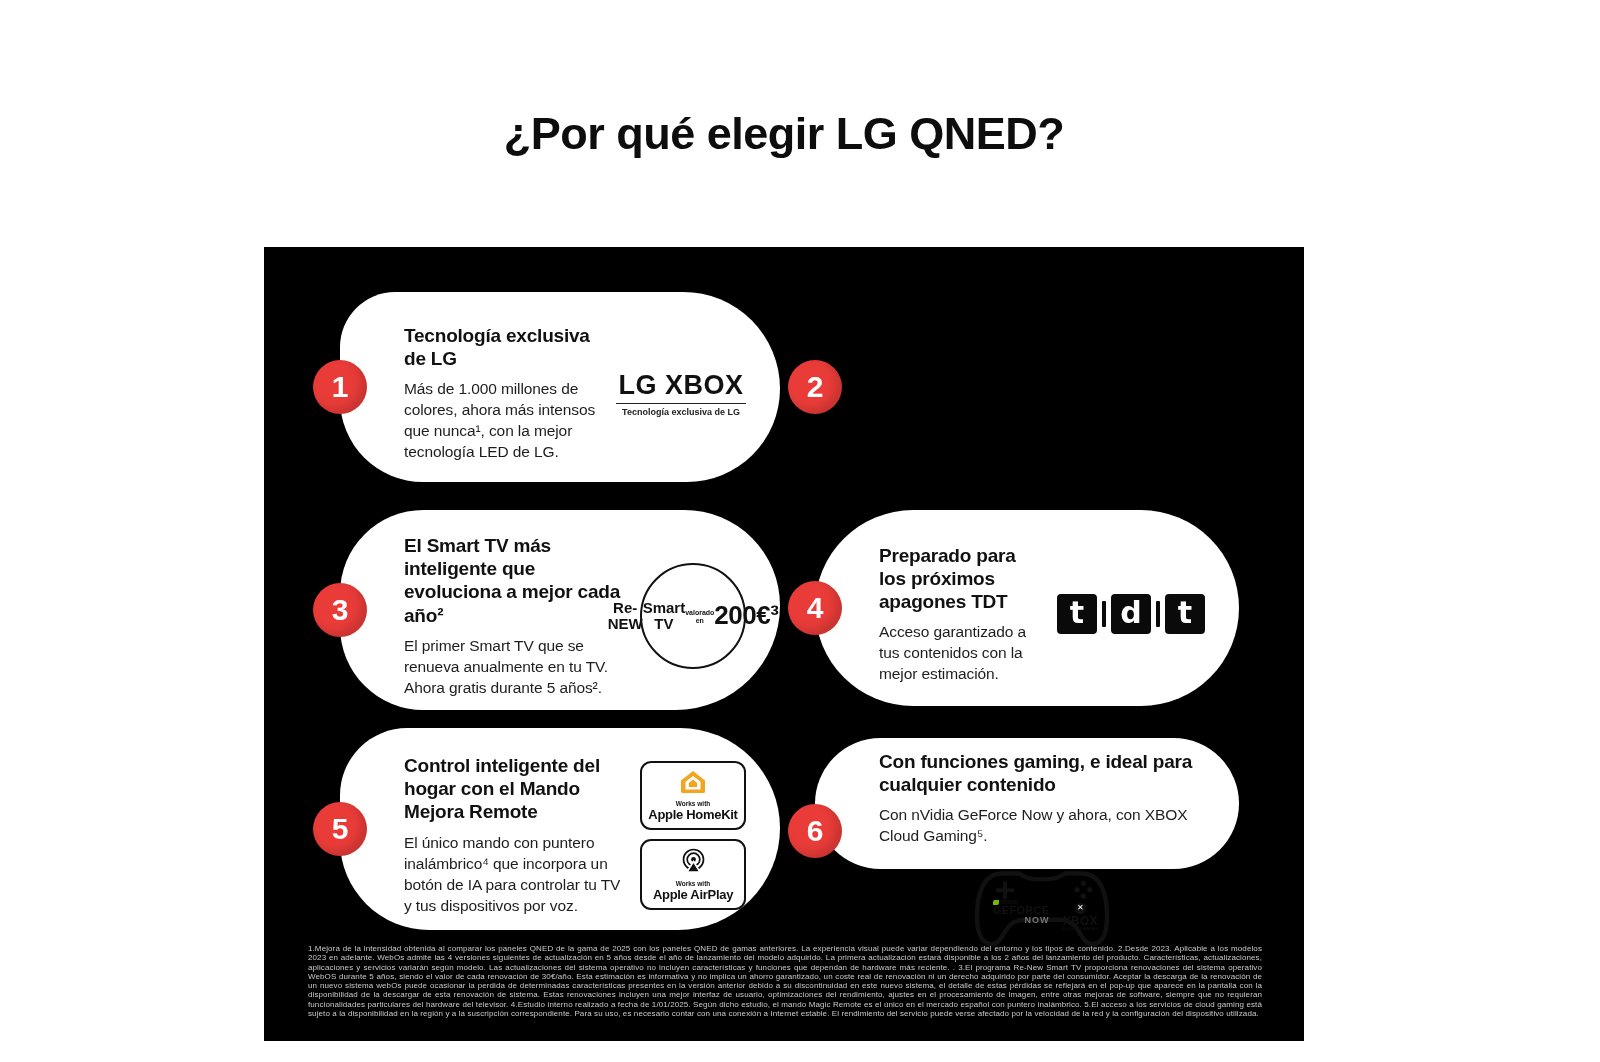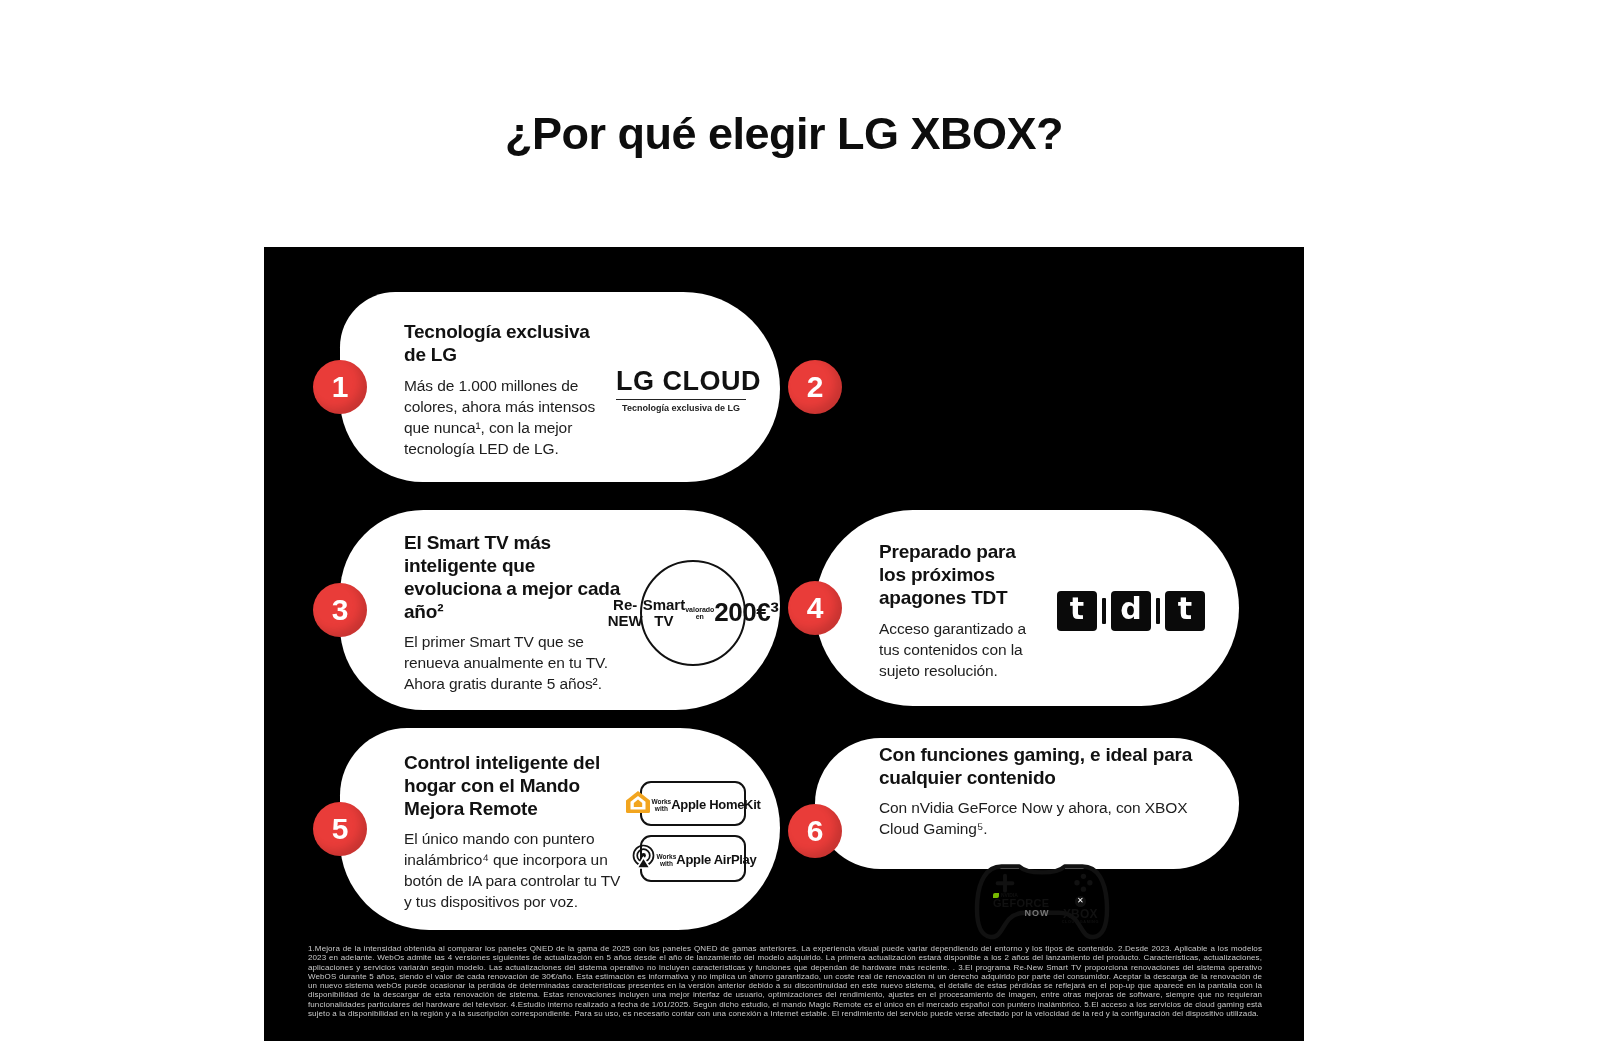--- a/index.html
+++ b/index.html
@@ -9,21 +9,21 @@
   }
   .page-title{
     position:absolute;left:264px;top:78px;width:1040px;text-align:center;
     font-size:45px;font-weight:800;letter-spacing:-0.5px;color:#0d0d0d;
   }
   .panel{
     position:absolute;left:264px;top:247px;width:1040px;height:794px;background:#000000;
   }
   .card{
     position:absolute;background:#ffffff;display:flex;align-items:center;
-    box-sizing:border-box;padding:5px 34px 0 64px;gap:10px;
+    box-sizing:border-box;padding:12px 34px 0 64px;gap:10px;
   }
   .card-1{left:76px;top:45px;width:440px;height:190px;border-radius:64px 112px 108px 96px;}
   .card-2{left:551px;top:45px;width:424px;height:190px;border-radius:96px 100px 100px 96px;}
   .card-3{left:76px;top:263px;width:440px;height:200px;border-radius:96px 110px 120px 96px;}
   .card-4{left:551px;top:263px;width:424px;height:196px;border-radius:98px;}
   .card-5{left:76px;top:481px;width:440px;height:202px;border-radius:74px 110px 112px 98px;}
   .card-6{left:551px;top:491px;width:424px;height:131px;border-radius:92px;flex-direction:column;}
   .card-text{flex:1;min-width:0;}
   .card-title{font-size:19px;font-weight:800;line-height:1.22;color:#111;margin:0 0 8px 0;letter-spacing:-0.2px;}
   .card-body{font-size:15.5px;line-height:1.36;color:#1d1d1d;margin:0;letter-spacing:-0.1px;}
@@ -62,21 +62,21 @@
     width:40px;height:40px;background:#0a0a0a;border-radius:4px;color:#fff;
     font-size:30px;font-weight:800;display:flex;align-items:center;justify-content:center;
     font-family:"DejaVu Sans","Liberation Sans",sans-serif;line-height:1;padding-bottom:3px;box-sizing:border-box;
   }
   .tdt-bar{width:4px;height:26px;background:#0a0a0a;border-radius:1px;}
 
   
   .ww-stack{display:flex;flex-direction:column;gap:9px;}
   .ww-badge{
     width:106px;border:2px solid #111;border-radius:11px;background:#fff;
-    display:flex;flex-direction:row;align-items:center;justify-content:center;
+    display:flex;flex-direction:column;align-items:center;justify-content:center;
     padding:7px 4px 6px 4px;box-sizing:border-box;
   }
   .ww-label{font-size:6.5px;font-weight:700;color:#111;margin-top:2px;}
   .ww-name{font-size:13px;font-weight:600;color:#111;white-space:nowrap;letter-spacing:-0.3px;}
 
   
   .gamepad{position:relative;width:148px;height:100px;}
   .gamepad svg{position:absolute;left:0;top:0;}
   .gf-block{position:absolute;left:25px;top:43px;text-align:right;line-height:1.05;}
   .gf-nvidia{display:flex;align-items:center;gap:2px;font-size:5px;font-weight:800;color:#111;}
@@ -93,32 +93,32 @@
 
   
   .disclaimer{
     position:absolute;left:44px;top:689px;width:954px;
     font-size:8px;line-height:1.16;color:#c9c9c9;text-align:justify;letter-spacing:0.1px;
   }
 </style>
 </head>
 <body>
 
-<h1 class="page-title">¿Por qué elegir LG XBOX?</h1>
+<h1 class="page-title">¿Por qué elegir LG QNED?</h1>
 
 <div class="panel">
 
   <div class="card card-1">
     <div class="card-text">
       <h2 class="card-title">Tecnología exclusiva de LG</h2>
       <p class="card-body">Más de 1.000 millones de colores, ahora más intensos que nunca¹, con la mejor tecnología LED de LG.</p>
     </div>
     <div class="card-logo">
       <div class="lgqned">
-        <div class="lgqned-main">LG CLOUD</div>
+        <div class="lgqned-main">LG XBOX</div>
         <div class="lgqned-sub">Tecnología exclusiva de LG</div>
       </div>
     </div>
   </div>
   <div class="num-badge nb-1">1</div>
 
   <div class="num-badge nb-2">2</div>
 
   <div class="card card-3">
     <div class="card-text">
@@ -132,21 +132,21 @@
         <div class="renew-l3">valorado en</div>
         <div class="renew-l4">200€³</div>
       </div>
     </div>
   </div>
   <div class="num-badge nb-3">3</div>
 
   <div class="card card-4">
     <div class="card-text">
       <h2 class="card-title">Preparado para los próximos apagones TDT</h2>
-      <p class="card-body">Acceso garantizado a tus contenidos con la sujeto resolución.</p>
+      <p class="card-body">Acceso garantizado a tus contenidos con la mejor estimación.</p>
     </div>
     <div class="card-logo">
       <div class="tdt">
         <div class="tdt-sq">t</div>
         <div class="tdt-bar"></div>
         <div class="tdt-sq">d</div>
         <div class="tdt-bar"></div>
         <div class="tdt-sq">t</div>
       </div>
     </div>

